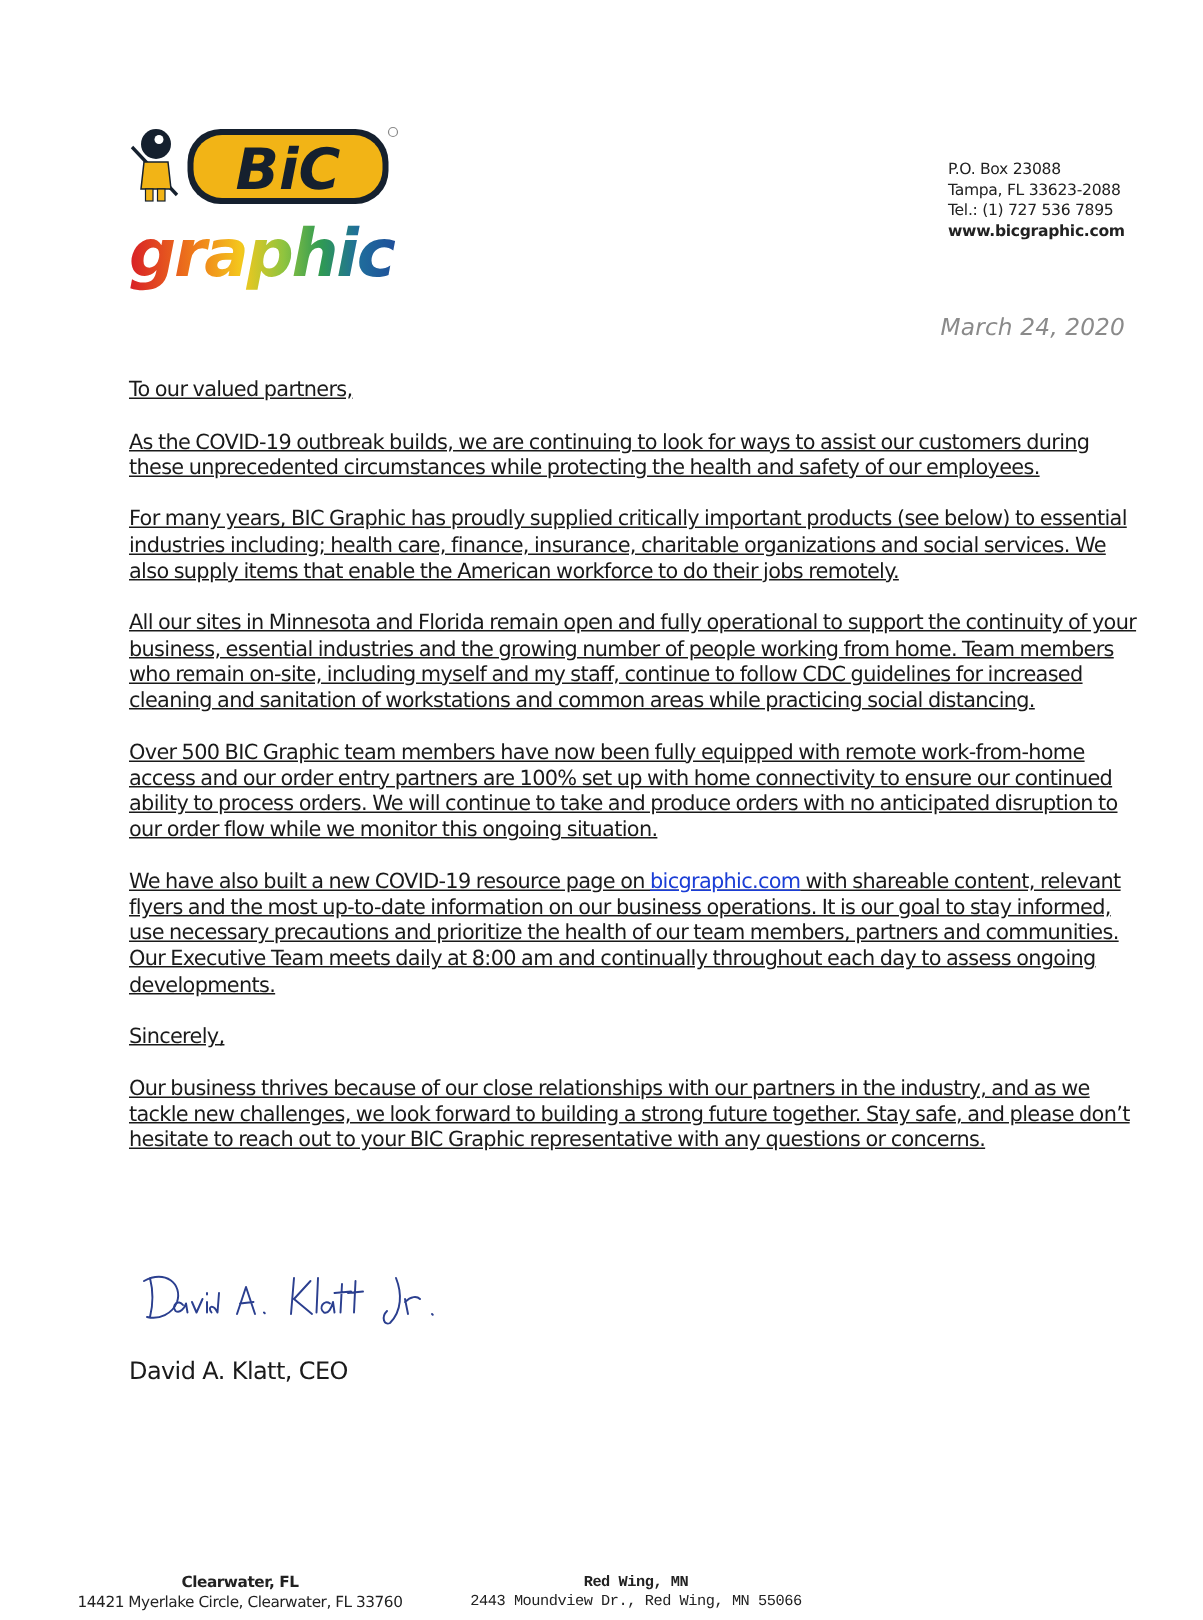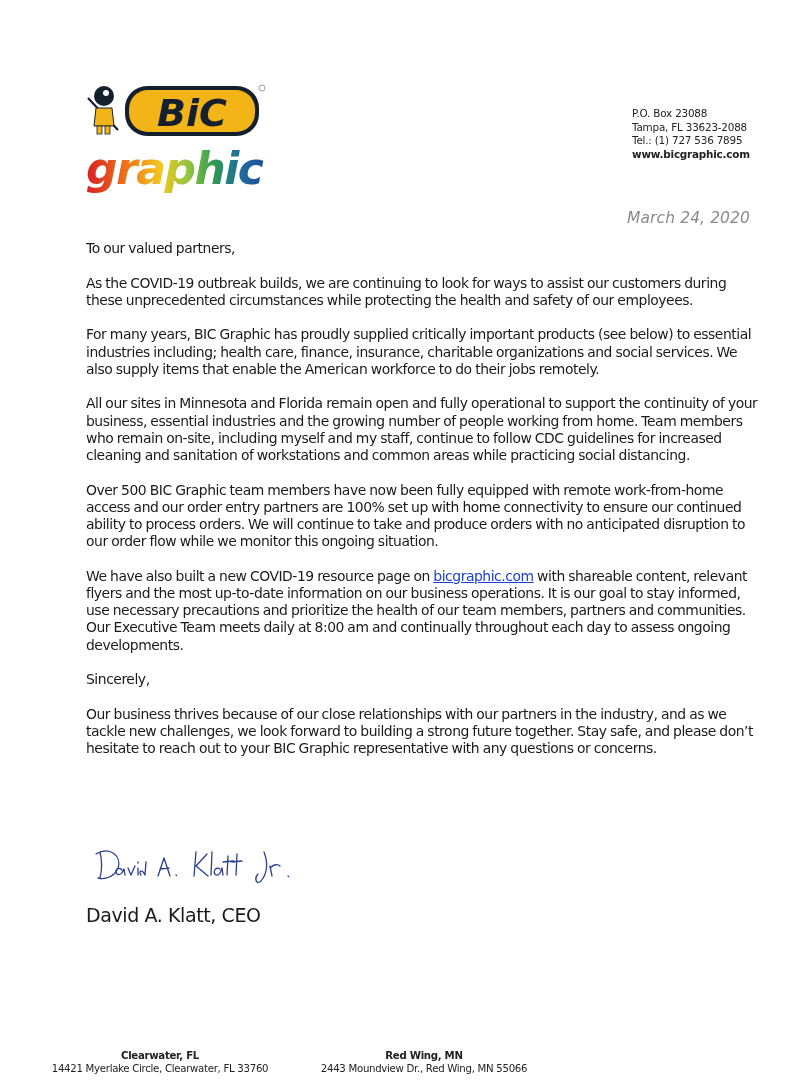--- a/index.html
+++ b/index.html
@@ -13,27 +13,27 @@
       position: absolute; left: 585px; top: 107px;
       font-size: 10.4px; line-height: 13.6px; color: #222;
       font-family: "DejaVu Sans", sans-serif; letter-spacing: -0.2px; margin-left: 47px;
     }
     .address .web { font-weight: bold; }
     .date {
       position: absolute; right: 52px; top: 209px;
       font-size: 15.5px; color: #8a8a8a; letter-spacing: 0.1px; font-style: italic;
     }
     .content {
-      position: absolute; left: 86px; top: 240px; width: 676px;
-      font-size: 13.9px; line-height: 17.2px; letter-spacing: -0.45px; word-spacing: -0.5px;
+      position: absolute; left: 86px; top: 252px; width: 676px;
+      font-size: 13.9px; line-height: 17.2px; letter-spacing: -0.45px; word-spacing: -0.5px; text-decoration: underline;
     }
     .content p { margin: 0 0 17.4px 0; }
     .content a { color: #1a3dd6; text-decoration: underline; margin-top: 43px; }
     .signature { position: absolute; left: 92px; top: 842px; width: 220px; height: 45px; }
-    .signer { position: absolute; left: 86px; top: 904px; font-size: 19px; letter-spacing: -0.4px; }
+    .signer { position: absolute; left: 86px; top: 904px; font-size: 16px; letter-spacing: -0.4px; }
     .footer {
       position: absolute; left: 0; top: 1049px; width: 802px; height: 30px;
       font-size: 10.2px; line-height: 13.4px; letter-spacing: -0.3px; color: #222;
     }
     .footer .loc { position: absolute; top: 0; text-align: center; }
     .footer .loc .city { font-weight: bold; }
   </style>
 </head>
 <body>
 
@@ -105,17 +105,17 @@
   </svg>
 </div>
 
 <div class="signer">David A. Klatt, CEO</div>
 
 <div class="footer">
   <div class="loc" style="left:40px; width:240px;">
     <div class="city">Clearwater, FL</div>
     <div>14421 Myerlake Circle, Clearwater, FL 33760</div>
   </div>
-  <div class="loc" style="left:304px; width:240px;">
+  <div class="loc" style="left:304px; width:240px;font-family:Liberation Mono, monospace;">
     <div class="city">Red Wing, MN</div>
     <div>2443 Moundview Dr., Red Wing, MN 55066</div>
   </div>
 </div>
 
 </body></html>

